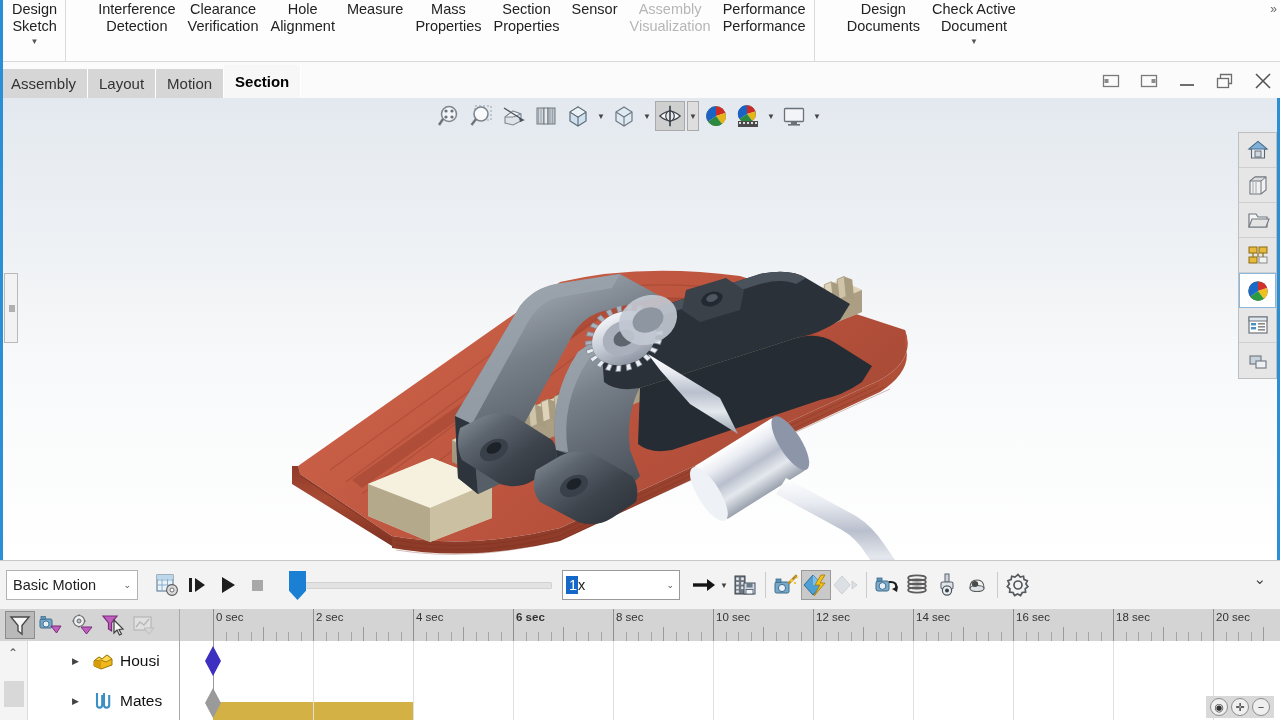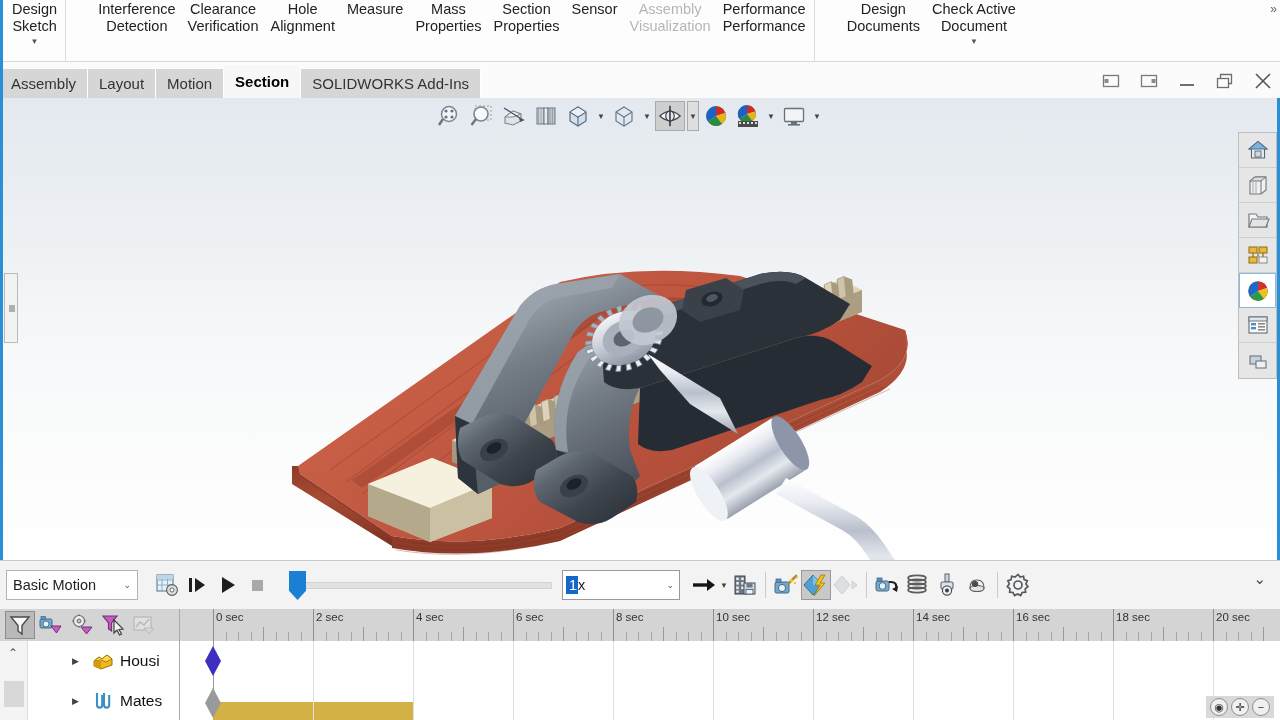--- a/index.html
+++ b/index.html
@@ -322,21 +322,20 @@
 
     <div id="ribbon-overflow">»</div>
   </div>
 
   <div id="tabbar">
     <div id="tabbar-accent"></div>
     <div class="tab">Assembly</div>
     <div class="tab">Layout</div>
     <div class="tab">Motion</div>
     <div class="tab active">Section</div>
-    <div class="tab">SOLIDWORKS Add-Ins</div>
 
     <div id="winctl">
       <div class="wbtn">
         <svg width="22" height="22" viewBox="0 0 22 22">
             <rect x="3.5" y="5.5" width="15" height="11" fill="none" stroke="#7a7a7a" stroke-width="1.3"></rect>
             <rect x="4.5" y="9" width="4" height="4" fill="#8a8a8a"></rect>
           </svg>
       </div>
       <div class="wbtn">
         <svg width="22" height="22" viewBox="0 0 22 22">
@@ -1018,21 +1017,21 @@
         <div class="tick-min" style="left: 220.5px;"></div>
         <div class="tick-lab" style="left: 236px;">4 sec</div>
         <div class="tick-major" style="left: 233px;"></div>
         <div class="tick-min" style="left: 245.5px;"></div>
         <div class="tick-min" style="left: 258px;"></div>
         <div class="tick-min" style="left: 270.5px;"></div>
         <div class="tick-mid" style="left: 283px;"></div>
         <div class="tick-min" style="left: 295.5px;"></div>
         <div class="tick-min" style="left: 308px;"></div>
         <div class="tick-min" style="left: 320.5px;"></div>
-        <div class="tick-lab" style="left: 336px;">6 sec</div>
+        <div class="tick-lab" style="left: 336px; font-weight: bold;">6 sec</div>
         <div class="tick-major" style="left: 333px;"></div>
         <div class="tick-min" style="left: 345.5px;"></div>
         <div class="tick-min" style="left: 358px;"></div>
         <div class="tick-min" style="left: 370.5px;"></div>
         <div class="tick-mid" style="left: 383px;"></div>
         <div class="tick-min" style="left: 395.5px;"></div>
         <div class="tick-min" style="left: 408px;"></div>
         <div class="tick-min" style="left: 420.5px;"></div>
         <div class="tick-lab" style="left: 436px;">8 sec</div>
         <div class="tick-major" style="left: 433px;"></div>

